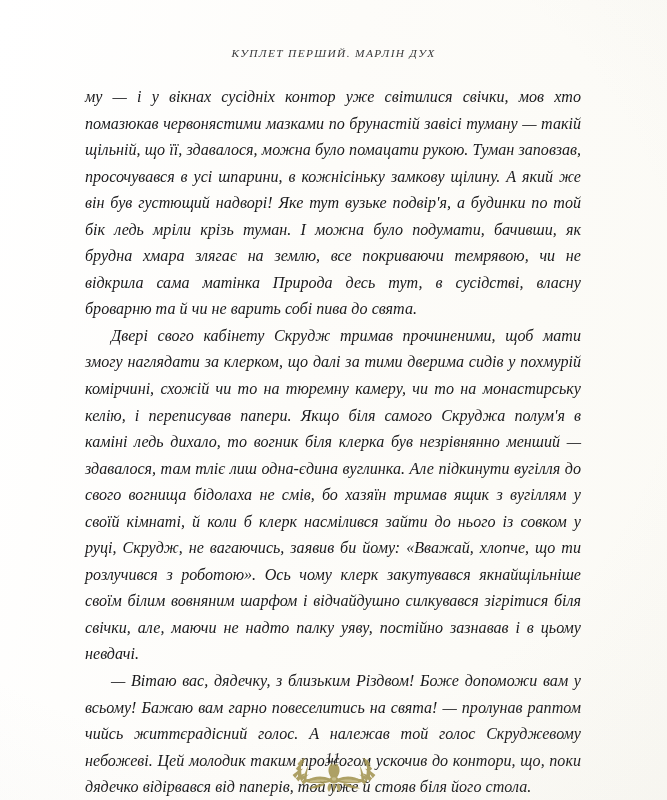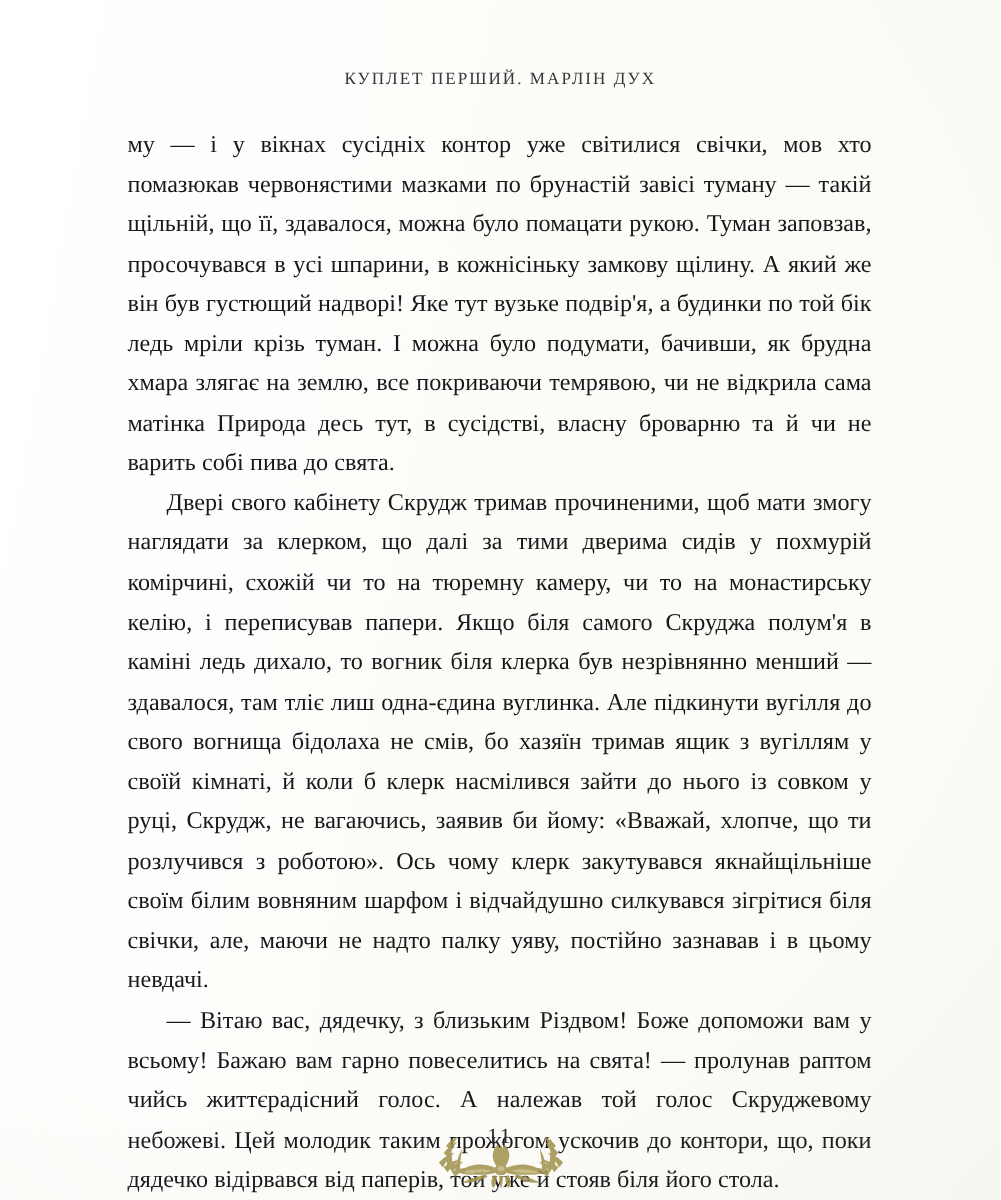--- a/index.html
+++ b/index.html
@@ -13,20 +13,21 @@
     font-family: "Liberation Serif", "DejaVu Serif", serif;
     color: #1b1b1b;
     overflow: hidden;
     position: relative;
   }
 
   .page {
     position: absolute;
     inset: 0;
     background: linear-gradient(100deg, #ffffff 0%, #fdfcf9 45%, #fbfaf5 100%);
+    font-style: italic;
   }
 
   
   .page::after {
     content: "";
     position: absolute;
     inset: 0;
     pointer-events: none;
     background:
       radial-gradient(120% 95% at 35% 40%, rgba(255,255,255,0) 55%, rgba(180,175,160,0.10) 100%);

